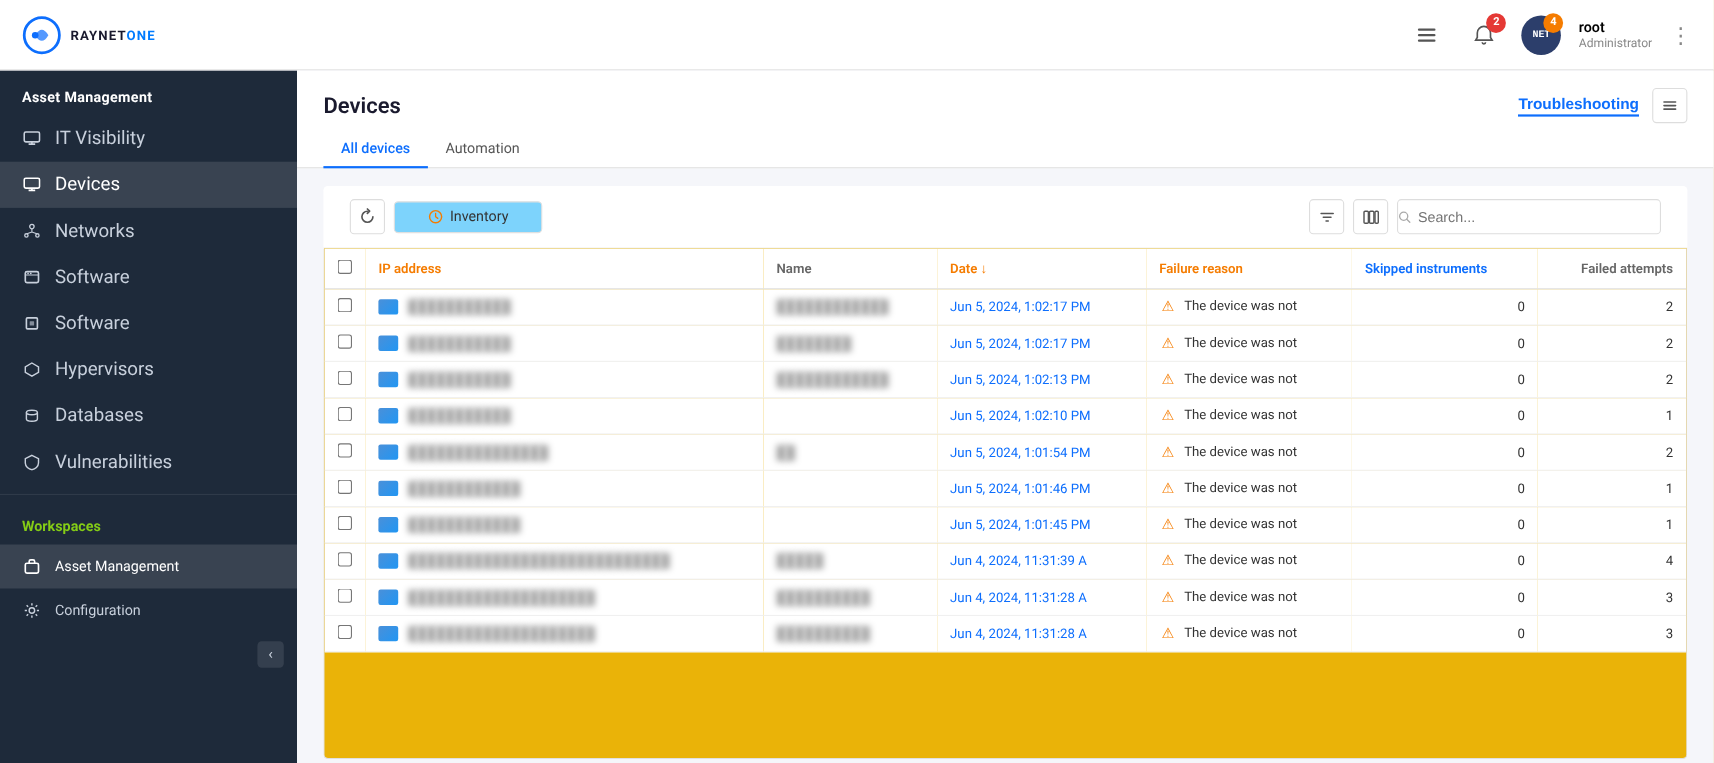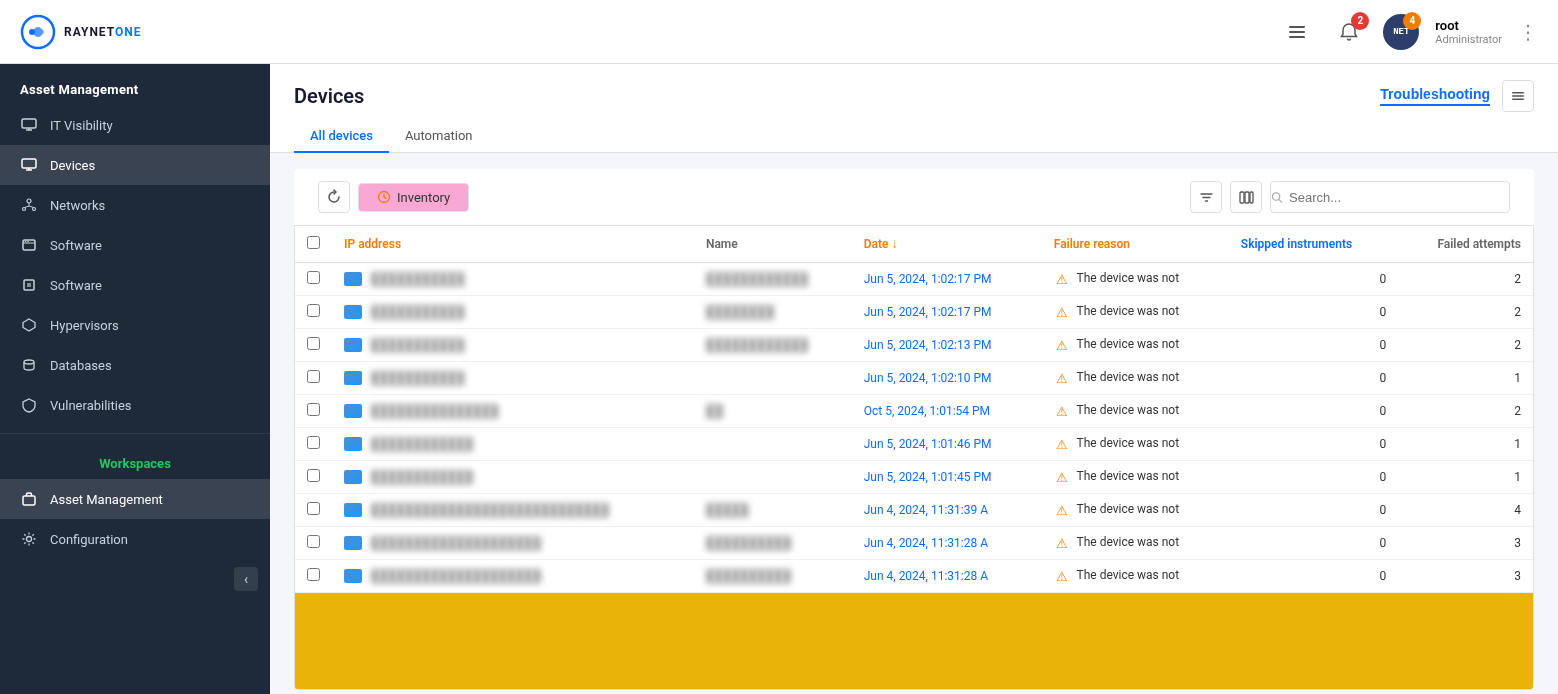--- a/index.html
+++ b/index.html
@@ -108,42 +108,41 @@
       padding: 18px 20px 8px;
       letter-spacing: 0.3px;
     }
     .sidebar-item {
       display: flex;
       align-items: center;
       gap: 12px;
       padding: 11px 20px;
       cursor: pointer;
       color: #c8d0dc;
-      font-size: 13px;
+      font-size: 17px;
       transition: background 0.15s;
     }
     .sidebar-item.active {
       background: rgba(255,255,255,0.12);
       color: #fff;
     }
     .sidebar-item-icon {
       width: 18px;
       height: 18px;
       display: flex;
       align-items: center;
       justify-content: center;
       flex-shrink: 0;
     }
     .sidebar-divider { height: 1px; background: rgba(255,255,255,0.08); margin: 8px 0; }
     .sidebar-workspace-title {
       font-size: 13px;
       font-weight: 700;
-      color: #22c55e;
+      color: #84cc16;
       padding: 14px 20px 8px;
-      text-align: center;
     }
     .sidebar-bottom-item {
       display: flex;
       align-items: center;
       gap: 12px;
       padding: 11px 20px;
       cursor: pointer;
       color: #c8d0dc;
       font-size: 13px;
     }
@@ -267,24 +266,24 @@
       align-items: center;
       justify-content: center;
       cursor: pointer;
       font-size: 16px;
       color: #555;
     }
     .inventory-tab {
       display: flex;
       align-items: center;
       gap: 6px;
-      padding: 6px 18px;
+      padding: 6px 30px;
       border: 1px solid #e0e0e0;
       border-radius: 4px;
-      background: #f9a8d4;
+      background: #7dd3fc;
       cursor: pointer;
       font-size: 13px;
       color: #333;
     }
     .toolbar-right {
       display: flex;
       align-items: center;
       gap: 8px;
     }
     .icon-btn {
@@ -701,21 +700,21 @@
     <td class="checkbox-cell">
       <input type="checkbox" style="">
     </td>
     <td>
       <span class="device-icon"></span>
       <span class="ip-cell blurred">███████████████</span>
     </td>
     <td>
       <span class="blurred">██</span>
     </td>
-    <td style="color:#0d6efd;">Oct 5, 2024, 1:01:54 PM</td>
+    <td style="color:#0d6efd;">Jun 5, 2024, 1:01:54 PM</td>
     <td>
       <span class="warning-icon">⚠</span>
       <span>The device was not</span>
     </td>
     <td class="num-cell">0</td>
     <td class="num-cell">2</td>
   </tr>
             <tr>
     <td class="checkbox-cell">
       <input type="checkbox" style="">

